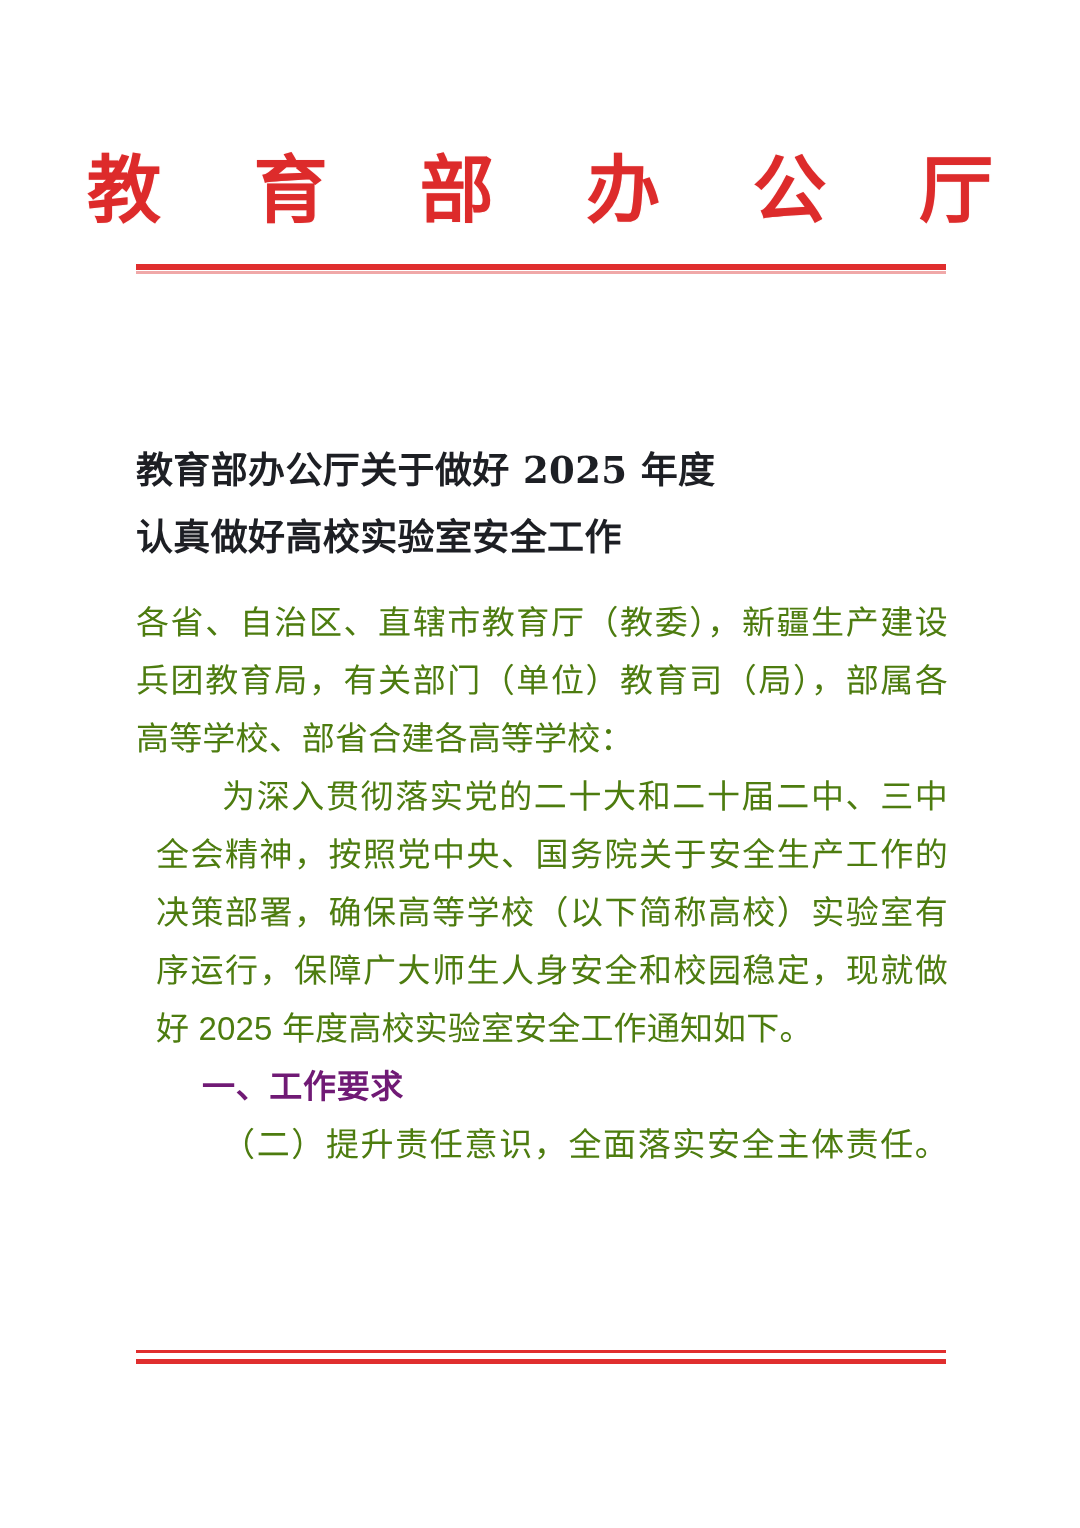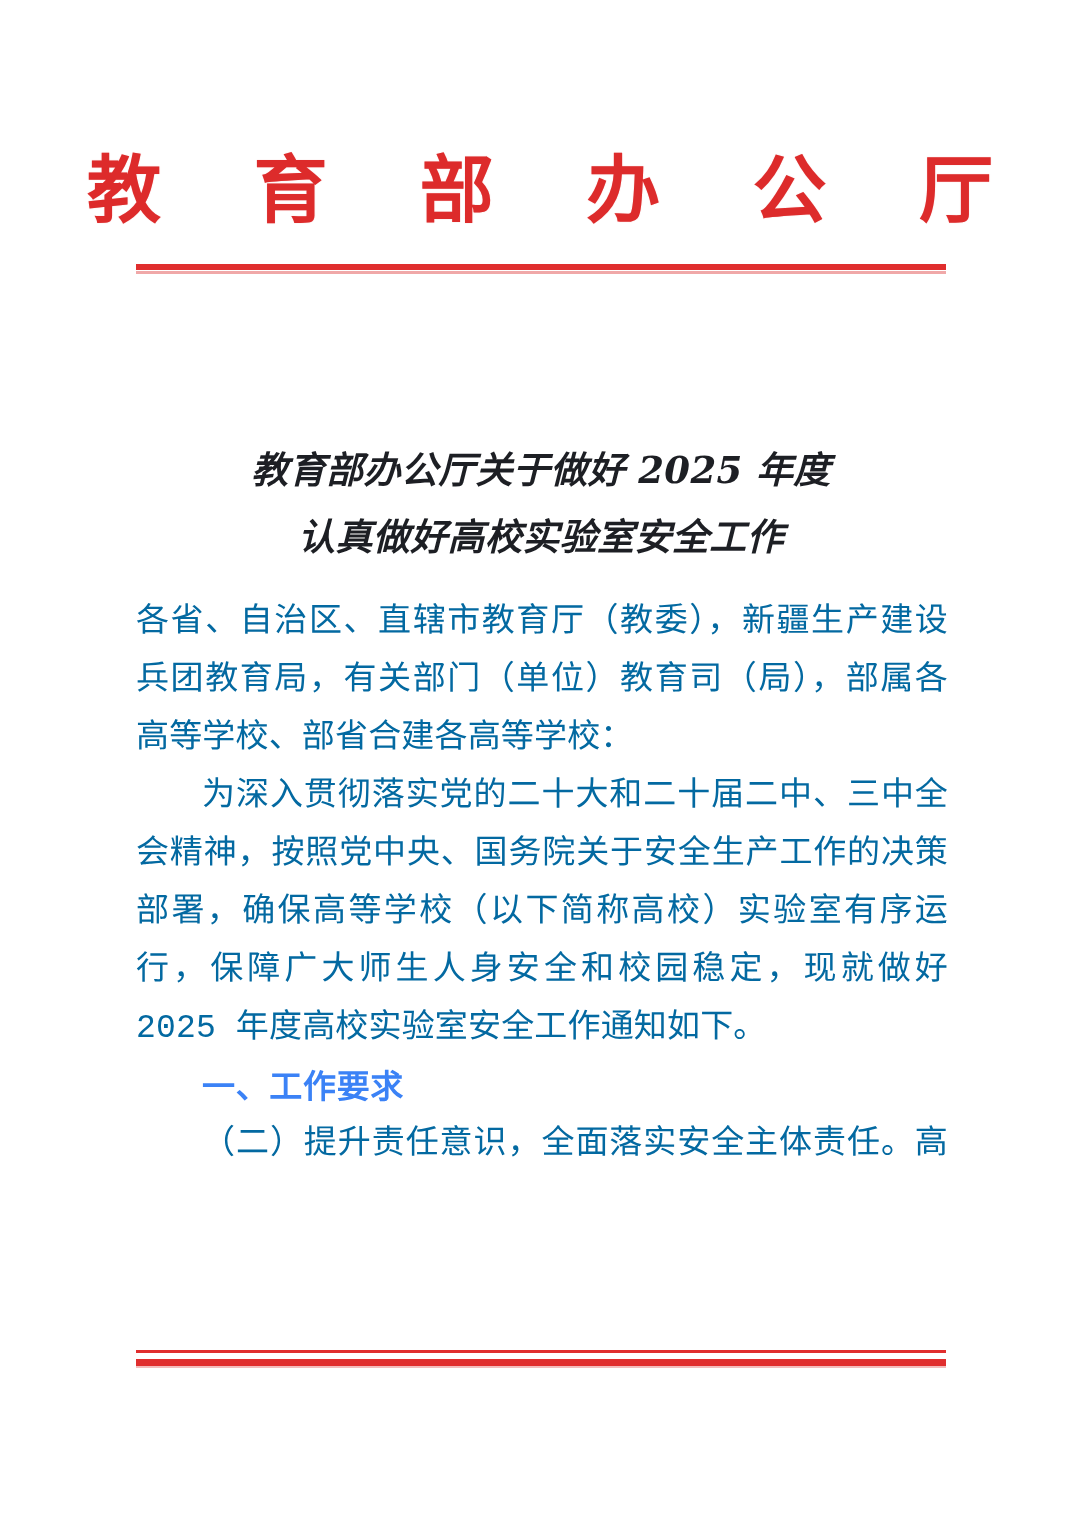--- a/index.html
+++ b/index.html
@@ -8,21 +8,21 @@
     padding: 0;
     background: #ffffff;
   }
   body {
     font-family: "DejaVu Serif", "Liberation Serif", serif;
     -webkit-font-smoothing: antialiased;
   }
   .page {
     position: relative;
     width: 1080px;
-    height: 1528px;
+    height: 1364px;
     margin: 0 auto;
     background: #ffffff;
     overflow: hidden;
     box-sizing: border-box;
   }
 
   
   .letterhead {
     position: absolute;
     left: 0;
@@ -99,55 +99,54 @@
     letter-spacing: 0.04em;
     white-space: nowrap;
   }
 
   
   .doc-title {
     position: absolute;
     left: 136px;
     top: 437px;
     width: 810px;
-    text-align: center;
+    text-align: left;
     font-family: "DejaVu Serif", "Liberation Serif", serif;
     font-weight: 700;
     font-size: 37px;
     line-height: 67px;
     color: #1d1f24;
     letter-spacing: 0.01em;
-    font-style: italic;
   }
   .doc-title .tline { display: block; white-space: nowrap; }
 
   
   .body-block {
     position: absolute;
     left: 136px;
     top: 594px;
     width: 812px;
   }
   .para {
-    font-family: Liberation Mono, monospace;
+    font-family: Liberation Sans, sans-serif;
     font-size: 33px;
     line-height: 58px;
-    color: #0369a1;
+    color: #4d7c0f;
     text-align: justify;
     text-justify: inter-ideograph;
     margin: 0;
     letter-spacing: 0.005em;
   }
-  .para.indent { text-indent: 2em; }
+  .para.indent { text-indent: 2em; margin-left: 20px; }
   .heading {
     font-family: "DejaVu Sans", "Liberation Sans", sans-serif;
     font-size: 33px;
     font-weight: 700;
     line-height: 58px;
-    color: #3b82f6;
+    color: #701a75;
     text-indent: 2em;
     margin: 0;
     letter-spacing: 0.02em;
   }
   .para.clipped {
     max-height: 58px;
     overflow: hidden;
   }
 </style>
 </head>

